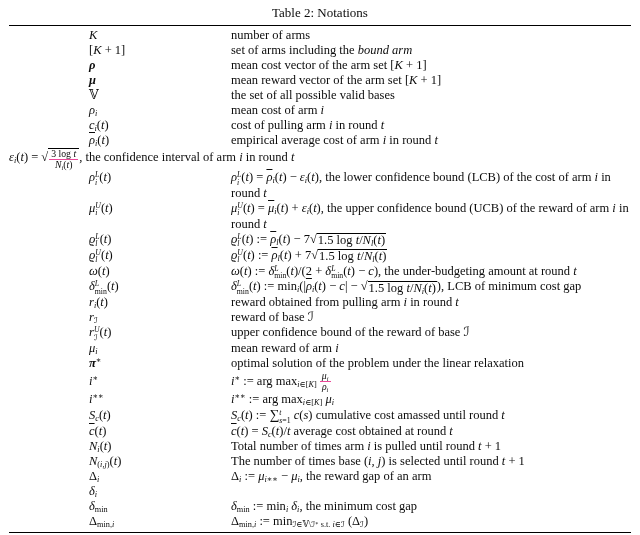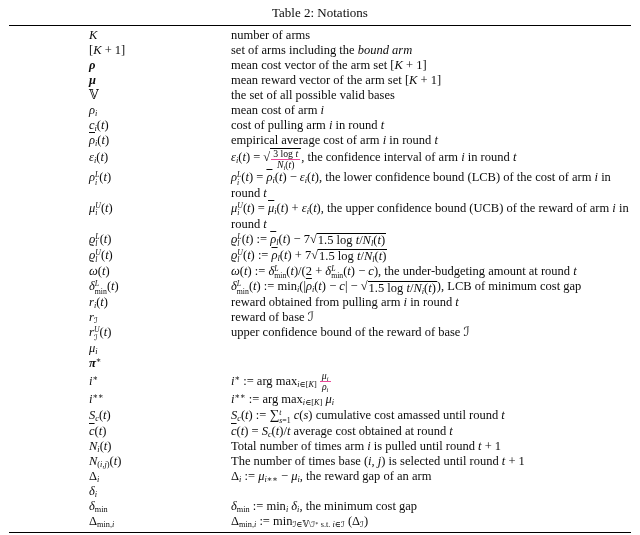--- a/index.html
+++ b/index.html
@@ -75,21 +75,20 @@
     <div class="sym"><i>c<sub>i</sub></i>(<i>t</i>)</div>
     <div class="desc">cost of pulling arm <i>i</i> in round <i>t</i></div>
   </div>
 
   <div class="row">
     <div class="sym"><span class="bar"><i>ρ</i></span><sub><i>i</i></sub>(<i>t</i>)</div>
     <div class="desc">empirical average cost of arm <i>i</i> in round <i>t</i></div>
   </div>
 
   <div class="row">
-    <div class="sym"><i>ε<sub>i</sub></i>(<i>t</i>)</div>
     <div class="desc"><i>ε<sub>i</sub></i>(<i>t</i>) = √<span class="rad"><span class="frac"><span class="fn">3 log <i>t</i></span><span class="fd"><i>N<sub>i</sub></i>(<i>t</i>)</span></span></span>, the confidence interval of arm <i>i</i> in round <i>t</i></div>
   </div>
 
   <div class="row">
     <div class="sym"><i>ρ</i><span class="ss"><span><i>L</i></span><span><i>i</i></span></span>(<i>t</i>)</div>
     <div class="desc"><i>ρ</i><span class="ss"><span><i>L</i></span><span><i>i</i></span></span>(<i>t</i>) = <span class="bar"><i>ρ</i></span><sub><i>i</i></sub>(<i>t</i>) − <i>ε<sub>i</sub></i>(<i>t</i>), the lower confidence bound (LCB) of the cost of arm <i>i</i> in round <i>t</i></div>
   </div>
 
   <div class="row">
     <div class="sym"><i>μ</i><span class="ss"><span><i>U</i></span><span><i>i</i></span></span>(<i>t</i>)</div>
@@ -126,24 +125,26 @@
     <div class="desc">reward of base ℐ</div>
   </div>
 
   <div class="row">
     <div class="sym"><i>r</i><span class="ss"><span><i>U</i></span><span>ℐ</span></span>(<i>t</i>)</div>
     <div class="desc">upper confidence bound of the reward of base ℐ</div>
   </div>
 
   <div class="row">
     <div class="sym"><i>μ<sub>i</sub></i></div>
+    <div class="desc">mean reward of arm <i>i</i></div>
   </div>
 
   <div class="row">
     <div class="sym"><b><i>π</i></b><sup>∗</sup></div>
+    <div class="desc">optimal solution of the problem under the linear relaxation</div>
   </div>
 
   <div class="row">
     <div class="sym"><i>i</i><sup>∗</sup></div>
     <div class="desc"><i>i</i><sup>∗</sup> := arg max<sub><i>i</i>∈[<i>K</i>]</sub> <span class="frac"><span class="fn"><i>μ<sub>i</sub></i></span><span class="fd"><i>ρ<sub>i</sub></i></span></span></div>
   </div>
 
   <div class="row">
     <div class="sym"><i>i</i><sup>∗∗</sup></div>
     <div class="desc"><i>i</i><sup>∗∗</sup> := arg max<sub><i>i</i>∈[<i>K</i>]</sub> <i>μ<sub>i</sub></i></div>

